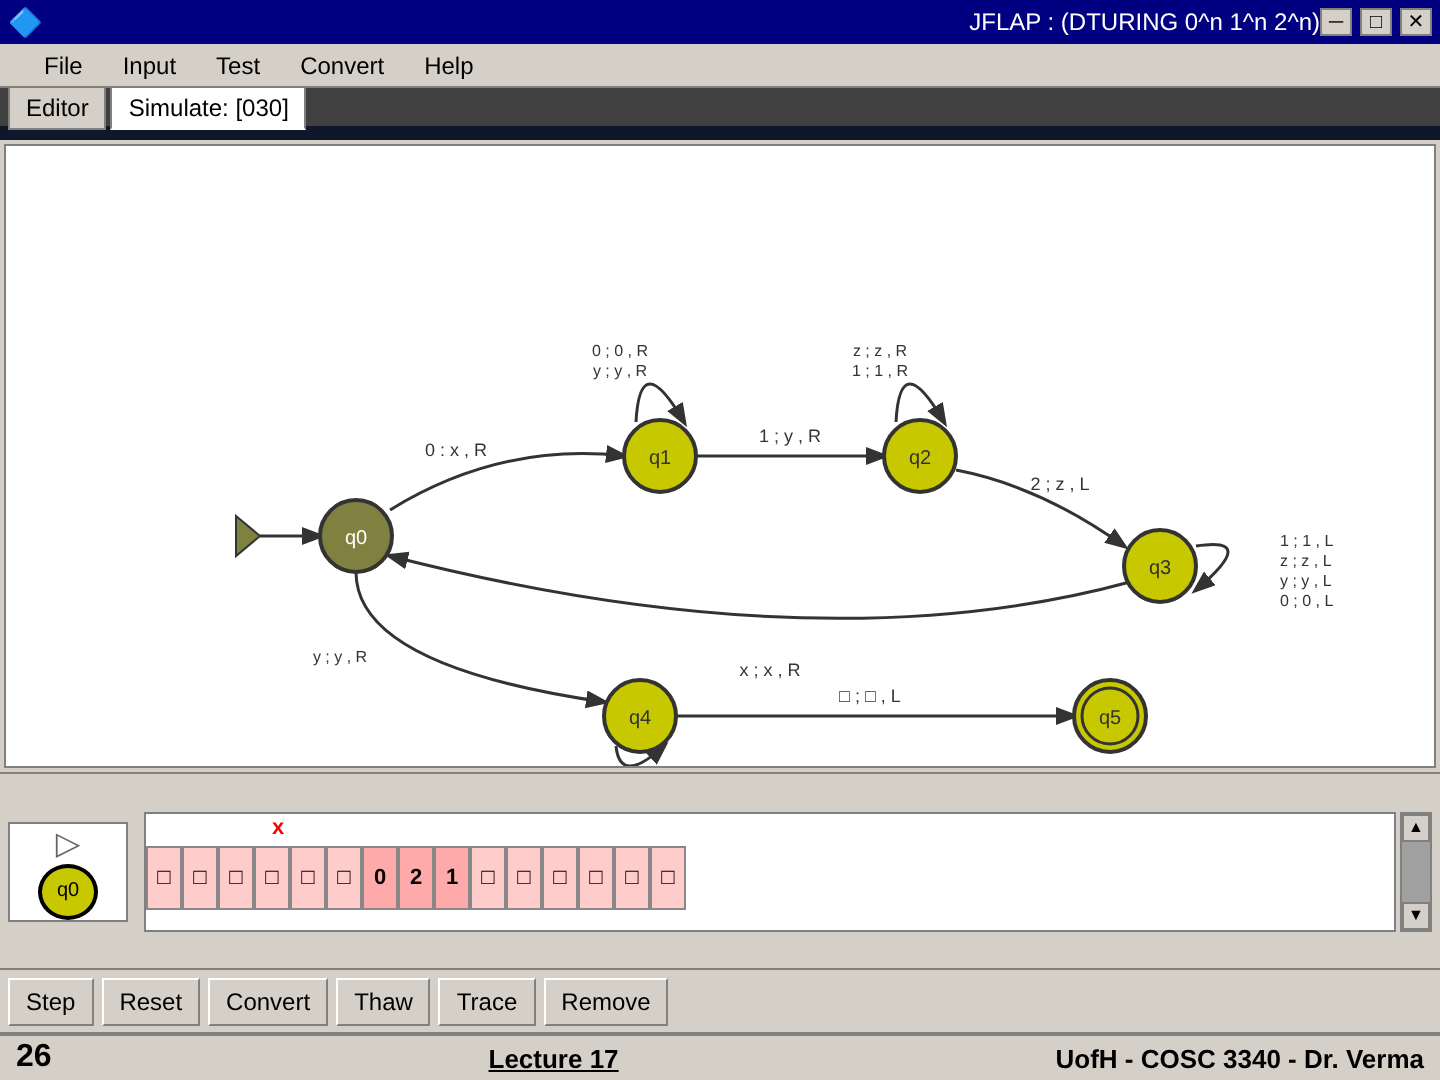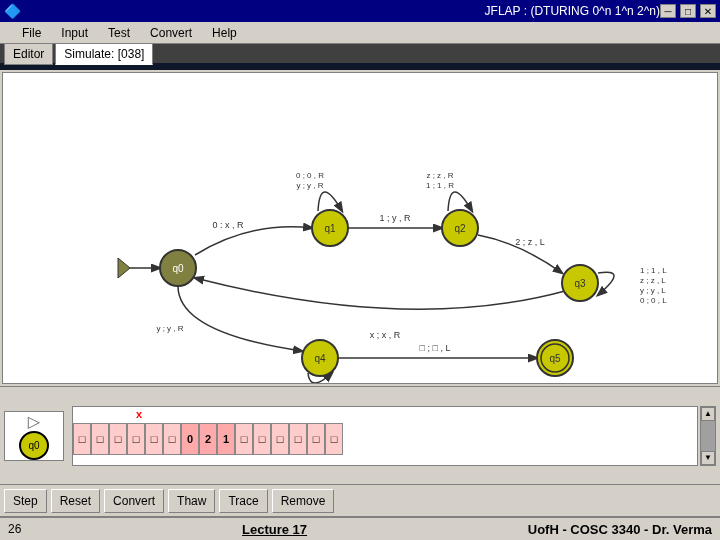--- a/index.html
+++ b/index.html
@@ -208,21 +208,21 @@
       height: 24px;
       background: #d4d0c8;
       display: flex;
       align-items: center;
       padding: 0 8px;
       border-top: 2px solid #808080;
       font-size: 13px;
       font-weight: bold;
       justify-content: space-between;
     }
-    .footer-left { font-size: 12px; font-weight: normal; text-align: right; }
+    .footer-left { font-size: 16px; font-weight: bold; text-align: right; }
     .footer-center { font-size: 13px; text-decoration: underline; }
     .footer-right { font-size: 13px; }
   </style>
 </head>
 <body>
 
 <div id="title-bar">
   <div style="width:20px; display:flex; align-items:center;">
     <span style="font-size:14px;">🔷</span>
   </div>
@@ -237,21 +237,21 @@
 <div id="menu-bar">
   <span>File</span>
   <span>Input</span>
   <span>Test</span>
   <span>Convert</span>
   <span>Help</span>
 </div>
 
 <div id="toolbar">
   <button class="tab-btn">Editor</button>
-  <button class="tab-btn active">Simulate: [038]</button>
+  <button class="tab-btn active">Simulate: [030]</button>
 </div>
 
 <div id="main-area">
 
   <div id="diagram-area">
     <svg viewBox="0 0 700 310">
 
       <defs>
         <marker id="arrow" markerWidth="8" markerHeight="8" refX="6" refY="3" orient="auto">
           <path d="M0,0 L0,6 L8,3 z" fill="#333"></path>

